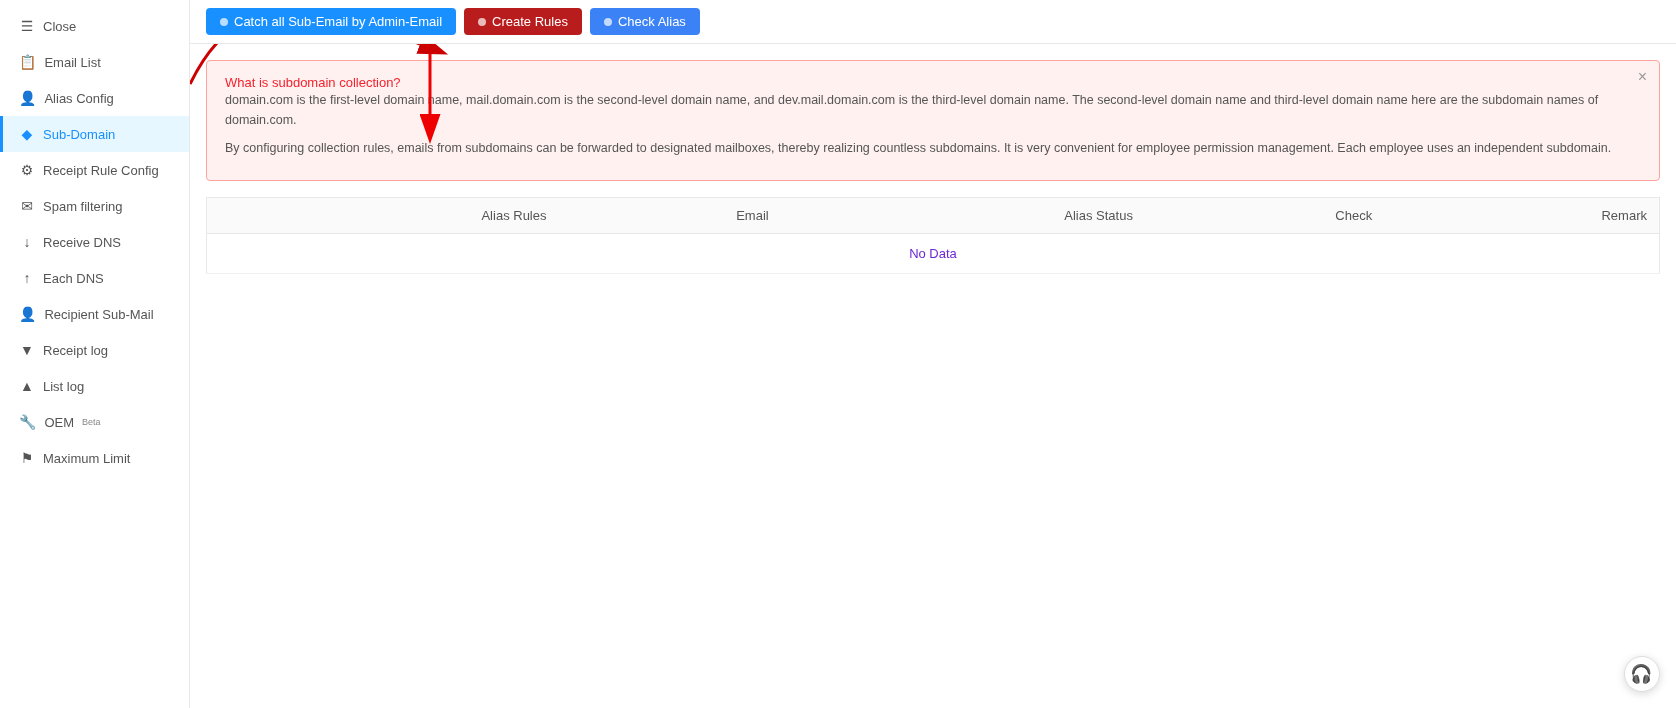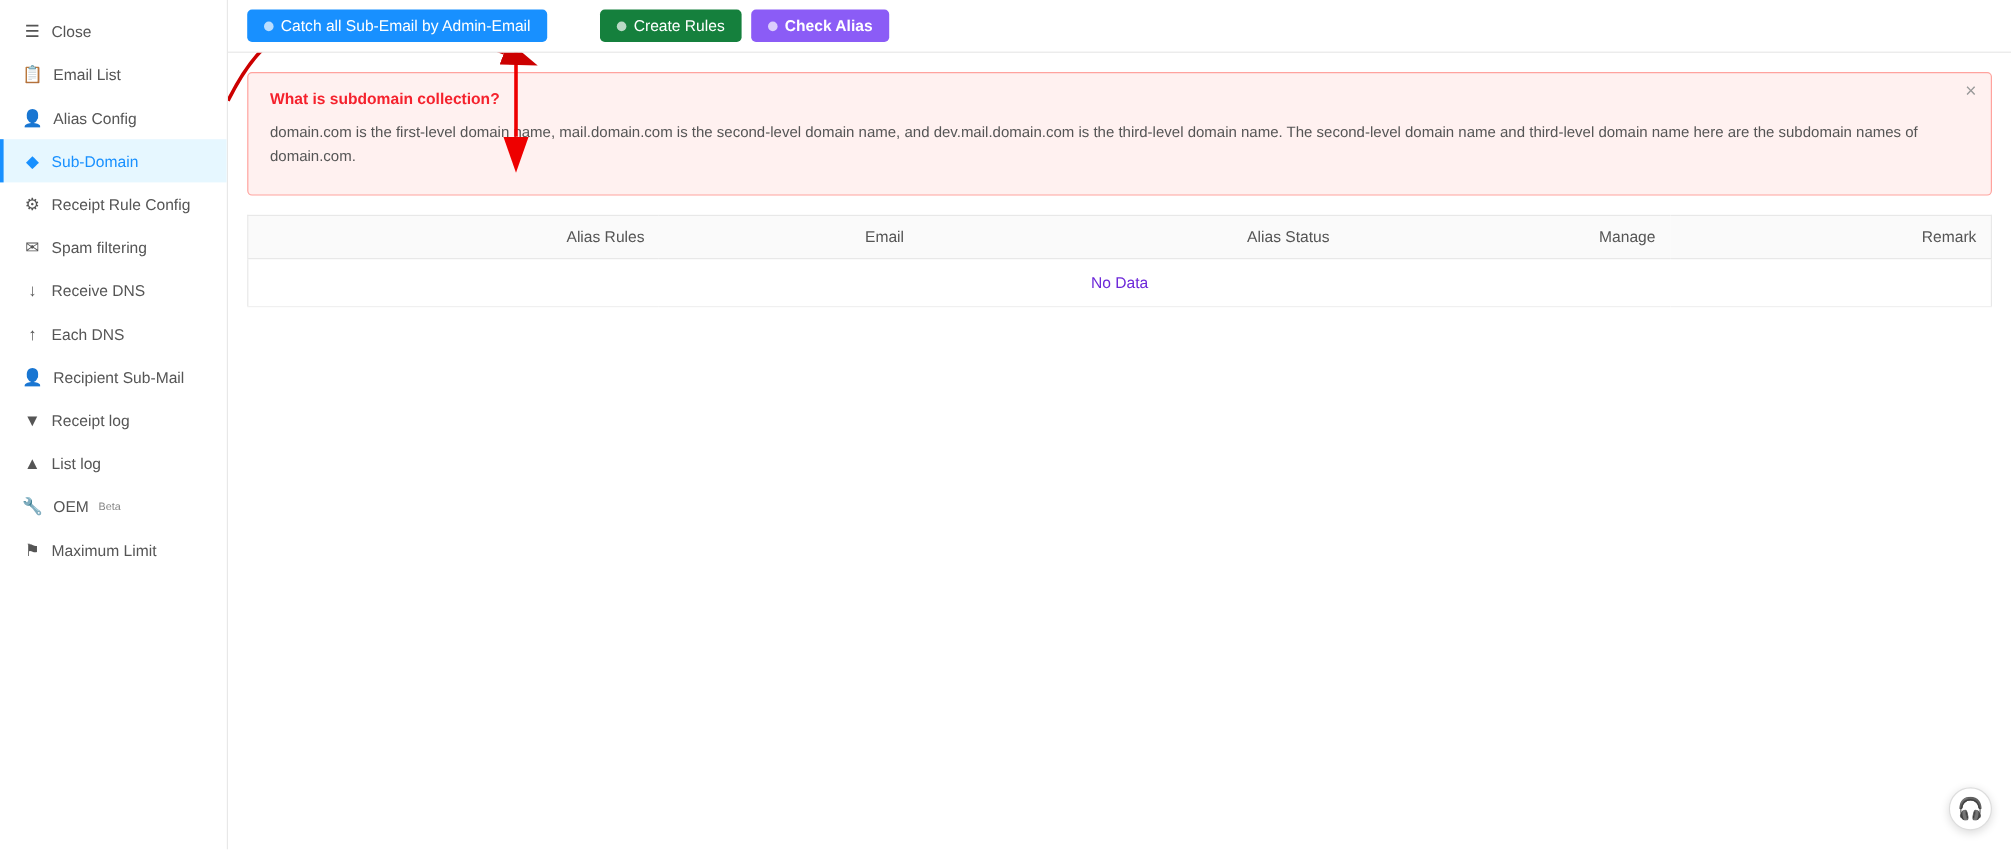--- a/index.html
+++ b/index.html
@@ -63,22 +63,22 @@
       gap: 6px;
       padding: 6px 14px;
       border: none;
       border-radius: 4px;
       cursor: pointer;
       font-size: 13px;
       font-weight: 500;
       color: #fff;
     }
     .btn-blue { background: #1890ff; }
-    .btn-green { background: #15803d; margin-left: 36px; }
-    .btn-yellow { background: #8b5cf6; font-weight: bold; }
+    .btn-green { background: #b91c1c; }
+    .btn-yellow { background: #3b82f6; }
     .btn-red { background: #f5222d; }
 
     .btn .dot {
       width: 8px;
       height: 8px;
       border-radius: 50%;
       background: rgba(255,255,255,0.7);
       display: inline-block;
     }
 
@@ -93,23 +93,22 @@
     .info-box {
       background: #fff1f0;
       border: 1px solid #ffa39e;
       border-radius: 4px;
       padding: 14px 18px;
       margin-bottom: 16px;
       position: relative;
     }
     .info-box-title {
       color: #f5222d;
-      font-weight: bold;
-      font-size: 13px;
-      margin-bottom: 10px;
+      font-weight: normal;
+      font-size: 13px;
     }
     .info-box-text {
       color: #555;
       font-size: 12.5px;
       line-height: 1.6;
       margin-bottom: 8px;
     }
     .info-box-close {
       position: absolute;
       top: 8px;
@@ -258,31 +257,32 @@
           <polygon points="0 0, 10 3.5, 0 7" fill="#e00"></polygon>
         </marker>
       </defs>
 
       <line x1="50" y1="10" x2="50" y2="80" stroke="#e00" stroke-width="3" marker-end="url(#arrowhead)"></line>
     </svg>
 
     <div class="info-box">
       <div class="info-box-title">What is subdomain collection?</div>
       <div class="info-box-text">domain.com is the first-level domain name, mail.domain.com is the second-level domain name, and dev.mail.domain.com is the third-level domain name. The second-level domain name and third-level domain name here are the subdomain names of domain.com.</div>
+      <div class="info-box-text">By configuring collection rules, emails from subdomains can be forwarded to designated mailboxes, thereby realizing countless subdomains. It is very convenient for employee permission management. Each employee uses an independent subdomain.</div>
       <span class="info-box-close">×</span>
     </div>
 
     <table class="data-table">
       <thead>
         <tr>
 
         <th>Alias Rules</th>
             <th>Email</th>
             <th>Alias Status</th>
-            <th>Manage</th>
+            <th>Check</th>
             <th>Remark</th>
           </tr>
       </thead>
       <tbody>
         <tr>
           <td colspan="5">No Data</td>
         </tr>
       </tbody>
     </table>
   <svg width="300" height="200" style="position: absolute; top: -80px; left: -200px; pointer-events: none; z-index: 20; overflow: visible;">

